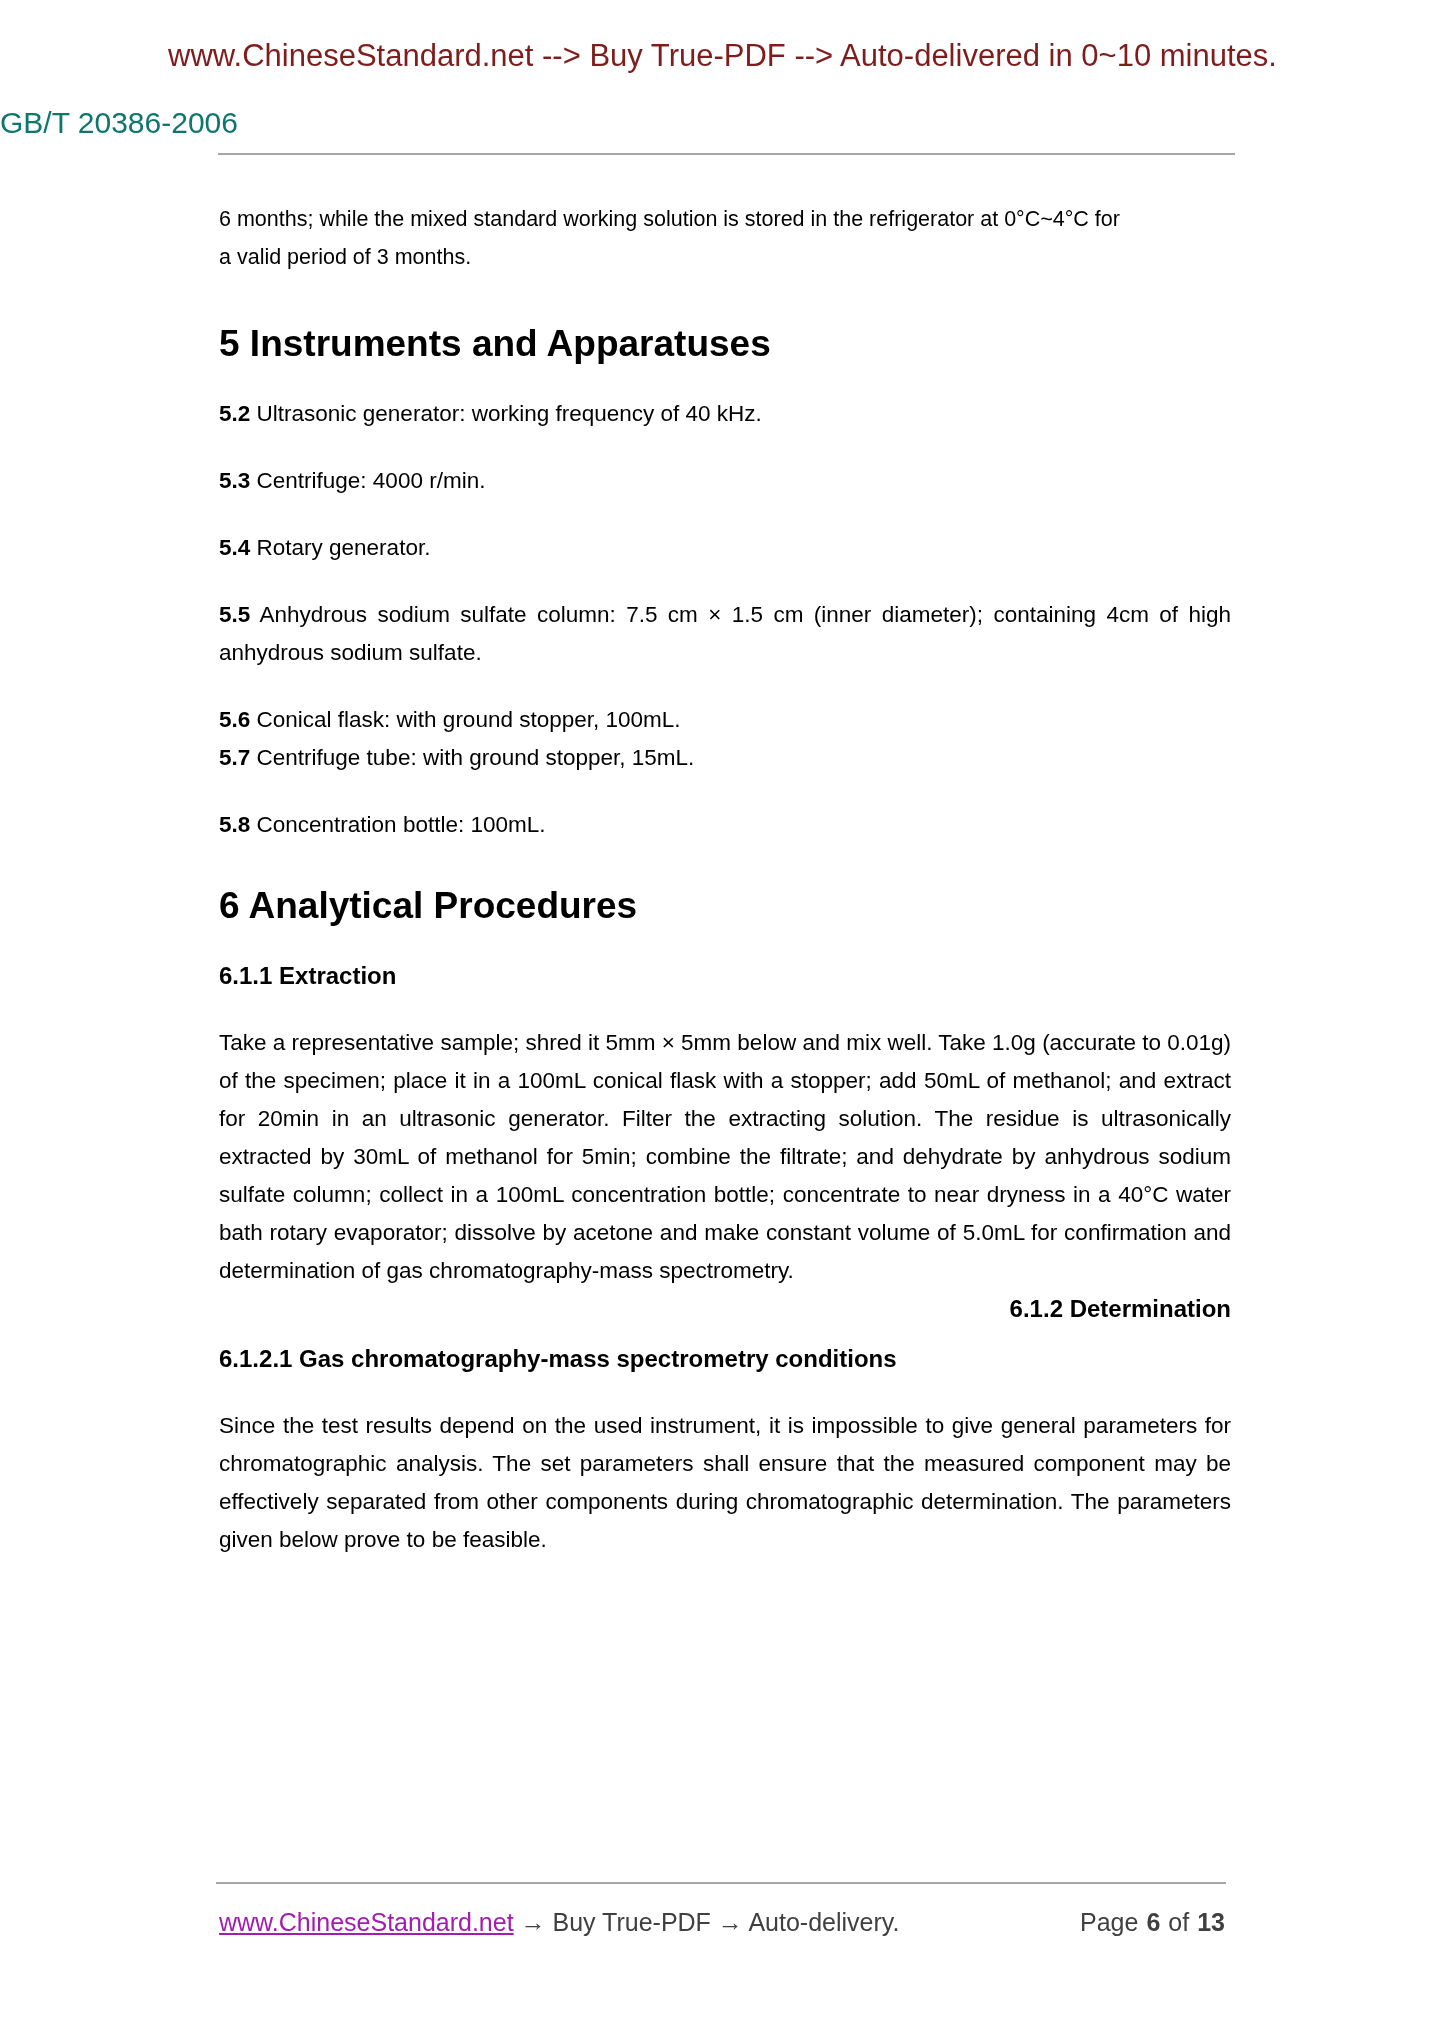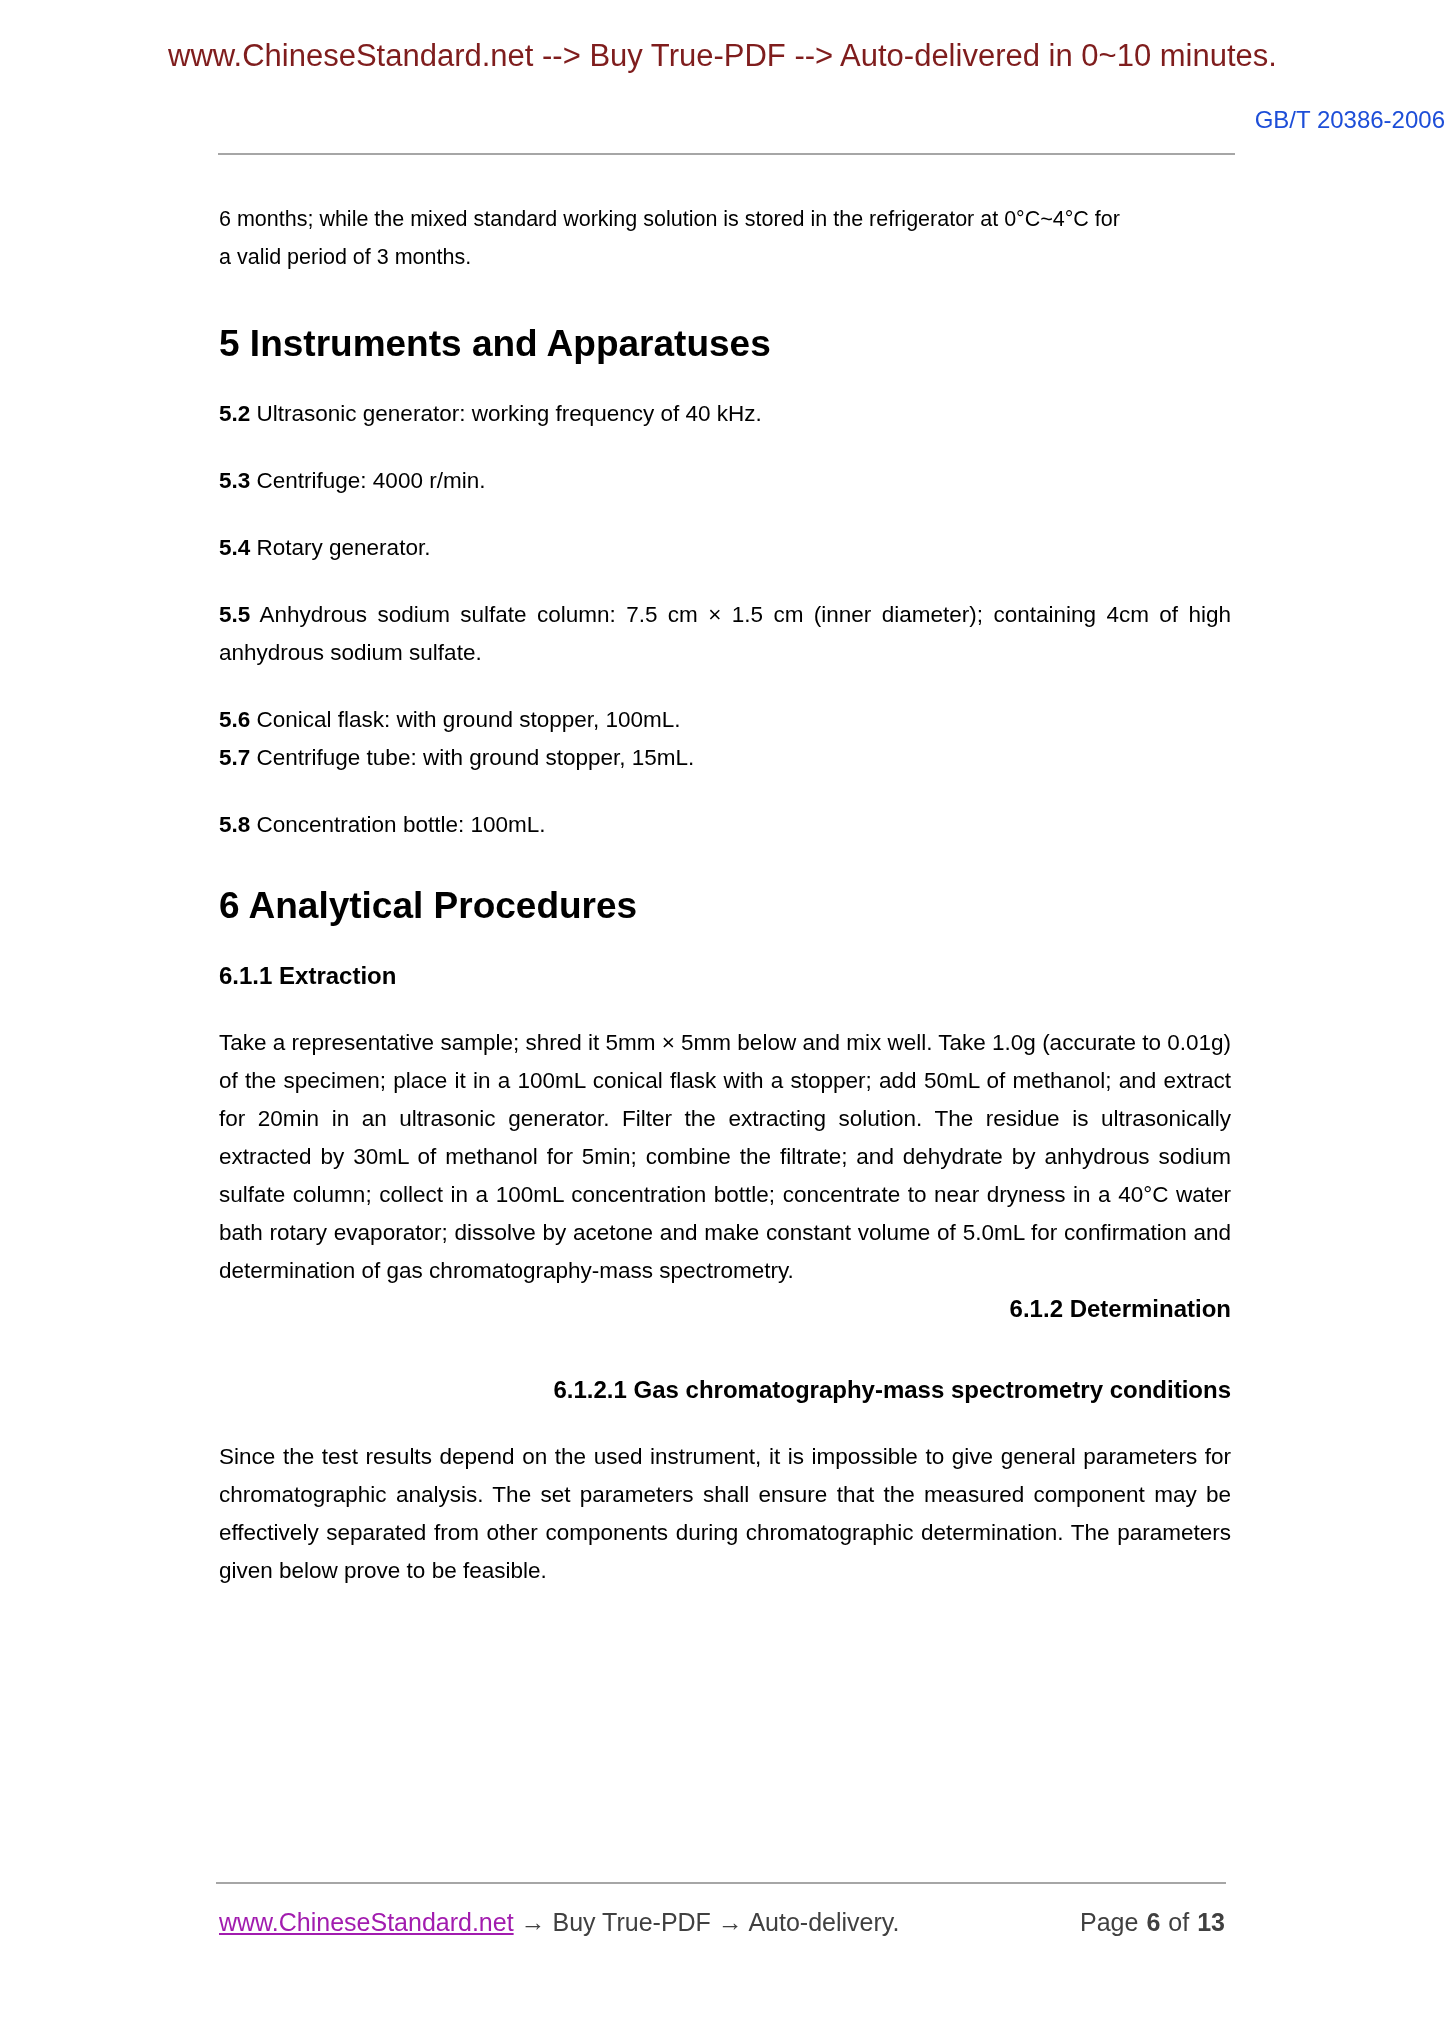--- a/index.html
+++ b/index.html
@@ -1,21 +1,21 @@
 <!DOCTYPE html>
 <html><head>
 <meta charset="utf-8">
 <style>
   html, body { margin: 0; padding: 0; background: #ffffff; }
   body { width: 1445px; height: 2044px; position: relative; overflow: hidden;
          font-family: "Liberation Sans", sans-serif; color: #000; }
   .top-banner { position: absolute; top: 38px; left: 0; width: 1445px; text-align: center;
                 font-size: 31px; color: #7f1d1d; letter-spacing: 0px; }
-  .doc-code { position: absolute; top: 106px; left: 0; width: 1445px; text-align: right;
-              font-size: 24px; color: #1d4ed8; }
+  .doc-code { position: absolute; top: 106px; left: 0; width: 1445px; text-align: left;
+              font-size: 30px; color: #0f766e; }
   .rule { position: absolute; left: 218px; width: 1017px; height: 0;
           border-top: 2px solid #a6a6a6; }
   .rule.top { top: 153px; }
   .rule.bottom { top: 1882px; left: 216px; width: 1010px; }
   .content { position: absolute; left: 219px; top: 200px; width: 1012px; }
   .p { font-size: 22.5px; line-height: 38px; text-align: justify; margin: 0; }
   .small { font-size: 21.5px; line-height: 38px; }
   .h1 { font-size: 37px; font-weight: bold; margin: 0; line-height: 44px; }
   .h3 { font-size: 24px; font-weight: bold; margin: 0; line-height: 38px; }
   .num { font-weight: bold; }
@@ -67,21 +67,21 @@
     <span>Concentration bottle: 100mL.</span>
   </p>
 
   <h1 class="h1" style="margin-top:40px;">6 Analytical Procedures</h1>
 
   <h3 class="h3" style="margin-top:29px;">6.1.1 Extraction</h3>
 
   <p class="p" style="margin-top:29px;">Take a representative sample; shred it 5mm × 5mm below and mix well. Take 1.0g (accurate to 0.01g) of the specimen; place it in a 100mL conical flask with a stopper; add 50mL of methanol; and extract for 20min in an ultrasonic generator. Filter the extracting solution. The residue is ultrasonically extracted by 30mL of methanol for 5min; combine the filtrate; and dehydrate by anhydrous sodium sulfate column; collect in a 100mL concentration bottle; concentrate to near dryness in a 40°C water bath rotary evaporator; dissolve by acetone and make constant volume of 5.0mL for confirmation and determination of gas chromatography-mass spectrometry.</p>
 
   <h3 class="h3" style="text-align:right;">6.1.2 Determination</h3>
-  <h3 class="h3" style="margin-top:43px;text-align:right;">6.1.2.1 Gas chromatography-mass spectrometry conditions</h3>
+  <h3 class="h3" style="margin-top:12px;">6.1.2.1 Gas chromatography-mass spectrometry conditions</h3>
 
   <p class="p" style="margin-top:29px;">Since the test results depend on the used instrument, it is impossible to give general parameters for chromatographic analysis. The set parameters shall ensure that the measured component may be effectively separated from other components during chromatographic determination. The parameters given below prove to be feasible.</p>
 </div>
 
 <div class="rule bottom"></div>
 
 <div class="footer">
   <div>
     <a>www.ChineseStandard.net</a><span> → Buy True-PDF → Auto-delivery.</span>
   </div>

